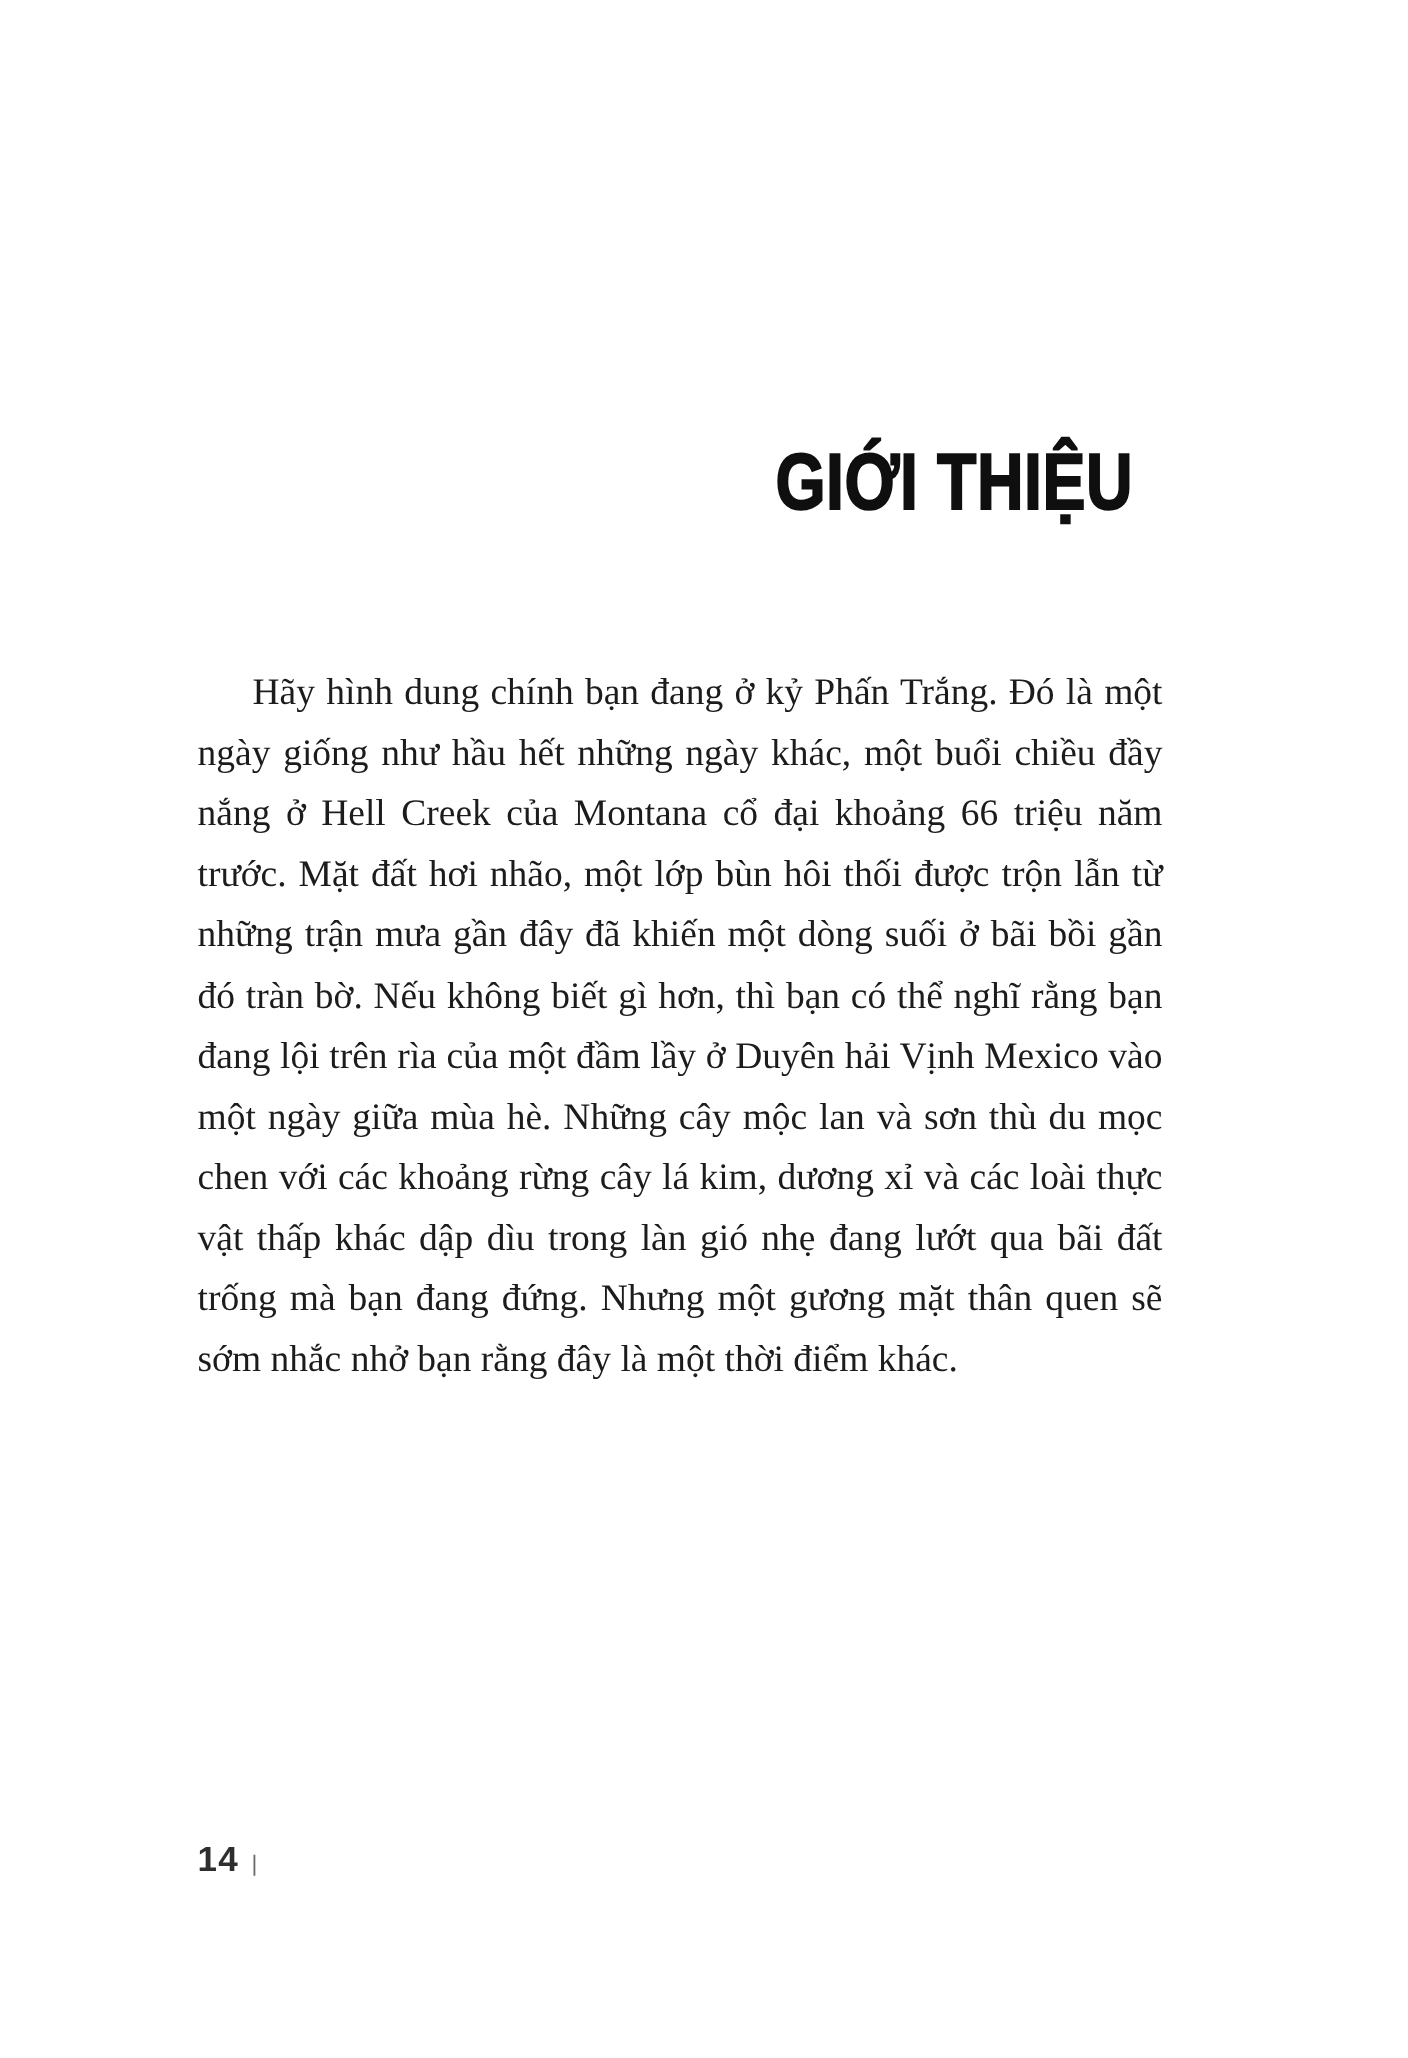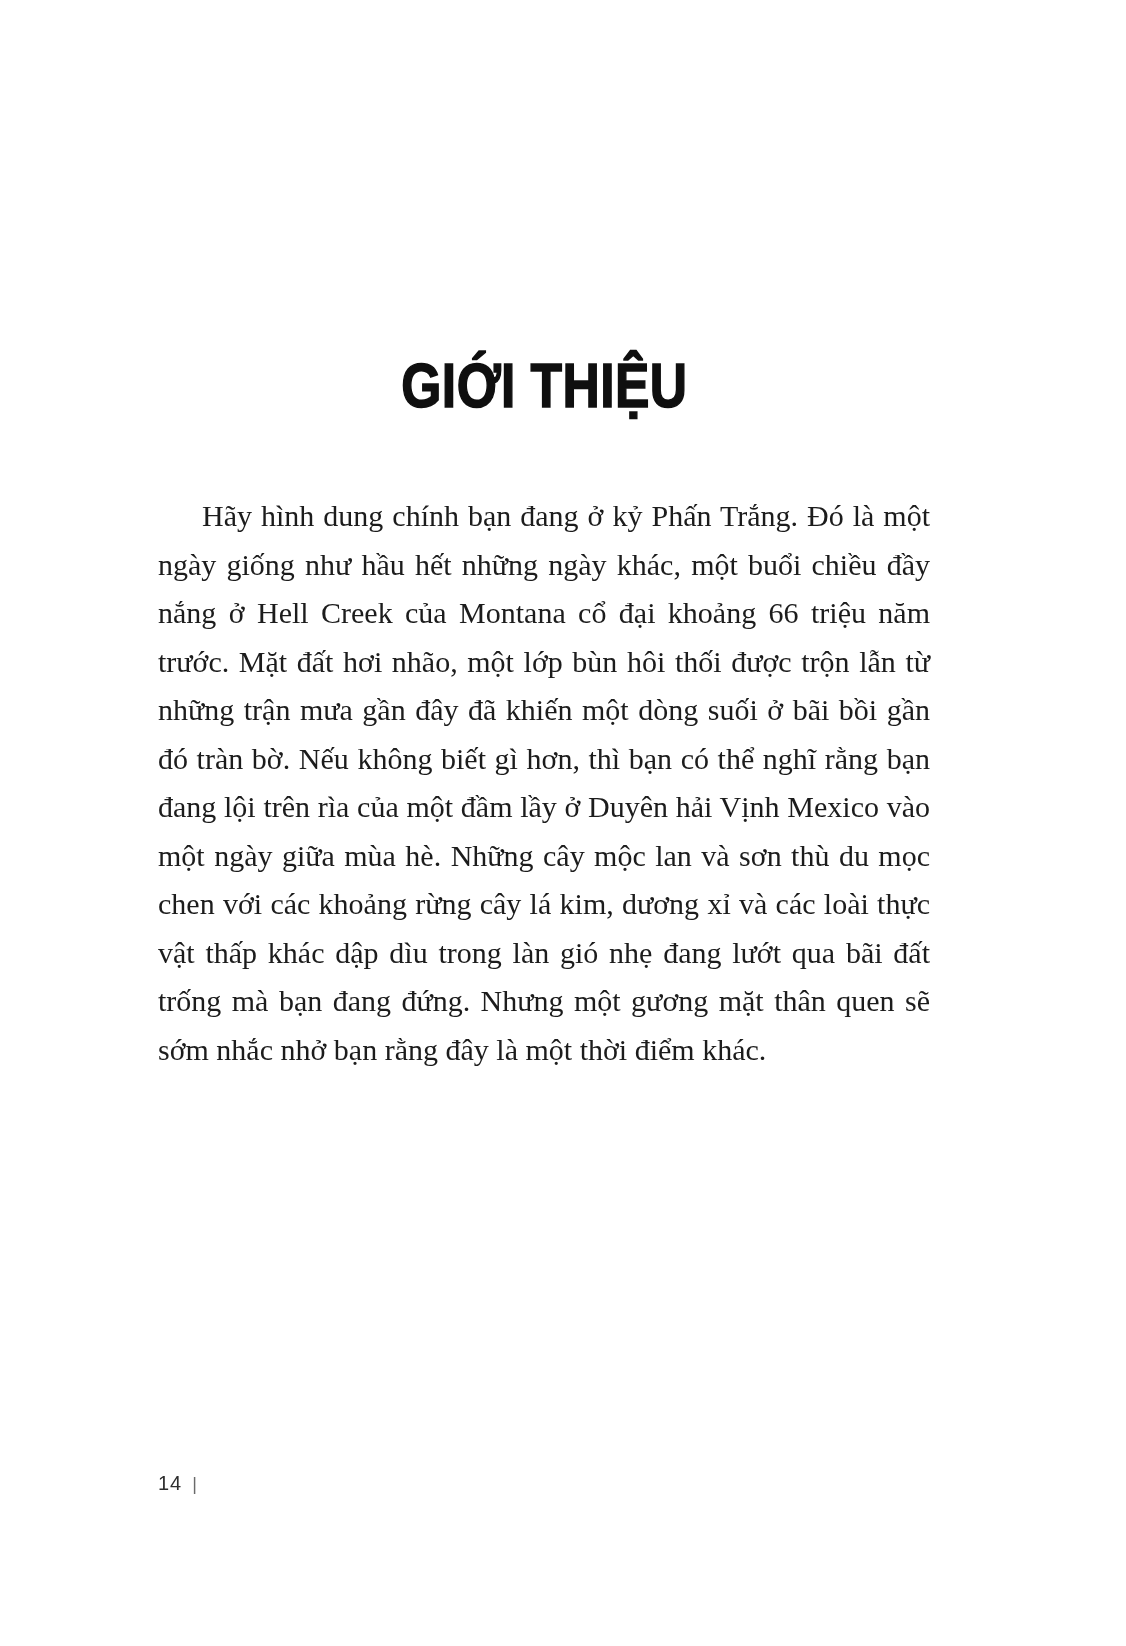--- a/index.html
+++ b/index.html
@@ -15,36 +15,36 @@
     background: #ffffff;
     box-sizing: border-box;
     padding: 0 196px 0 158px;
     overflow: hidden;
     color: #1c1c1c;
     font-family: "Liberation Serif", serif;
   }
   .chapter-title {
     margin: 0;
     padding-top: 352px;
-    text-align: center;
+    text-align: right;
     font-family: "Liberation Sans", sans-serif;
     color: #0f0f0f;
     font-size: 60px;
     line-height: 68px;
     font-weight: bold;
   }
   .chapter-title .title-inner {
     display: inline-block;
     transform: scaleX(0.86) scaleY(1.06);
     transform-origin: center;
     letter-spacing: 0.5px;
     -webkit-text-stroke: 1.5px #0f0f0f;
   }
   .content {
-    margin-top: 72px;
+    margin-top: 110px;
   }
   .body-paragraph {
     margin: 0;
     font-size: 30px;
     line-height: 48.5px;
     text-align: justify;
     text-indent: 44px;
     color: #1c1c1c;
   }
   .body-paragraph + .body-paragraph {
@@ -57,22 +57,22 @@
     position: absolute;
     left: 158px;
     top: 1472px;
     display: flex;
     align-items: baseline;
     font-family: "Liberation Sans", sans-serif;
     color: #3d3d3d;
     white-space: nowrap;
   }
   .footer .page-number {
-    font-weight: normal;
-    font-size: 20px;
+    font-weight: bold;
+    font-size: 28px;
     letter-spacing: 1px;
     color: #2e2e2e;
   }
   .footer .footer-separator {
     margin: 0 12px 0 10px;
     font-size: 18px;
     font-weight: 300;
     color: #6a6a6a;
   }
   .footer .book-title {

